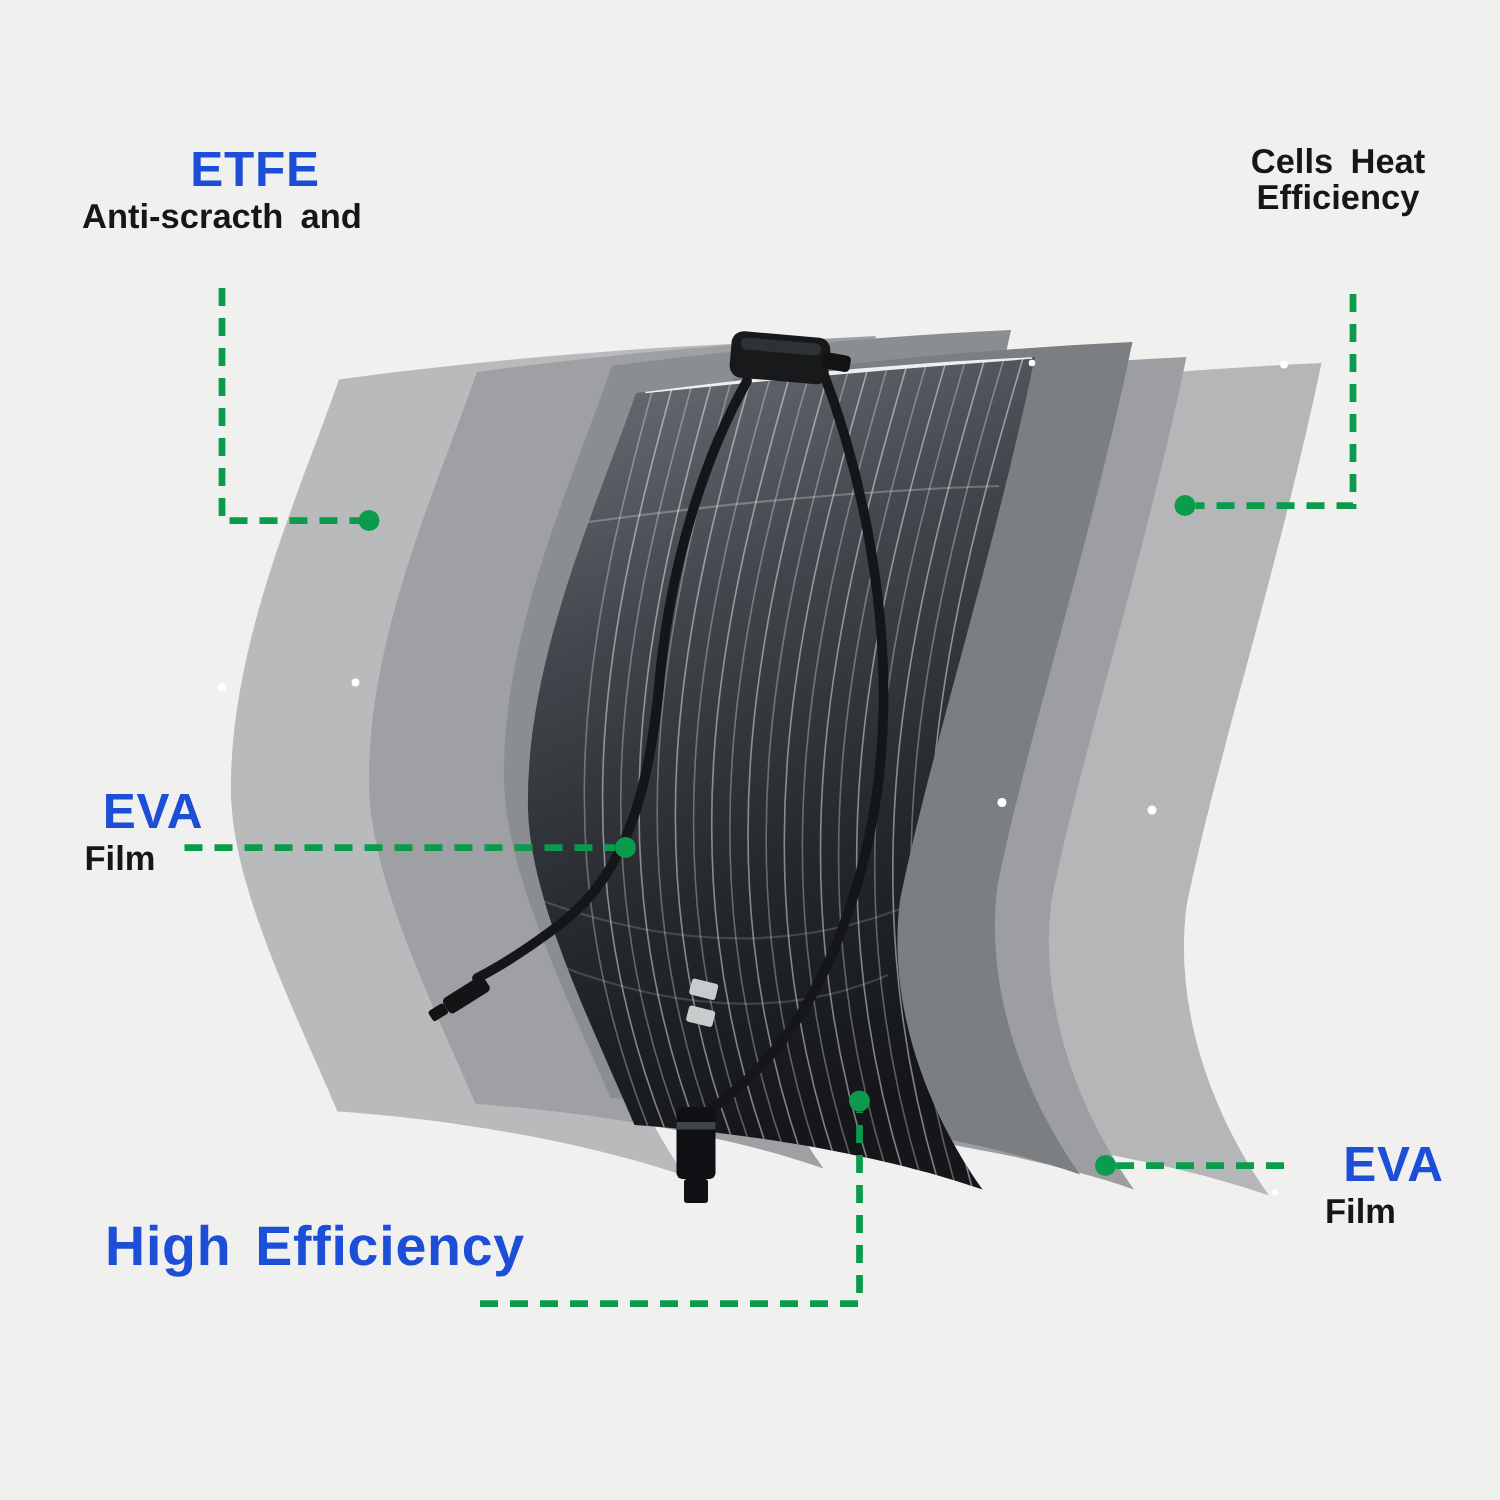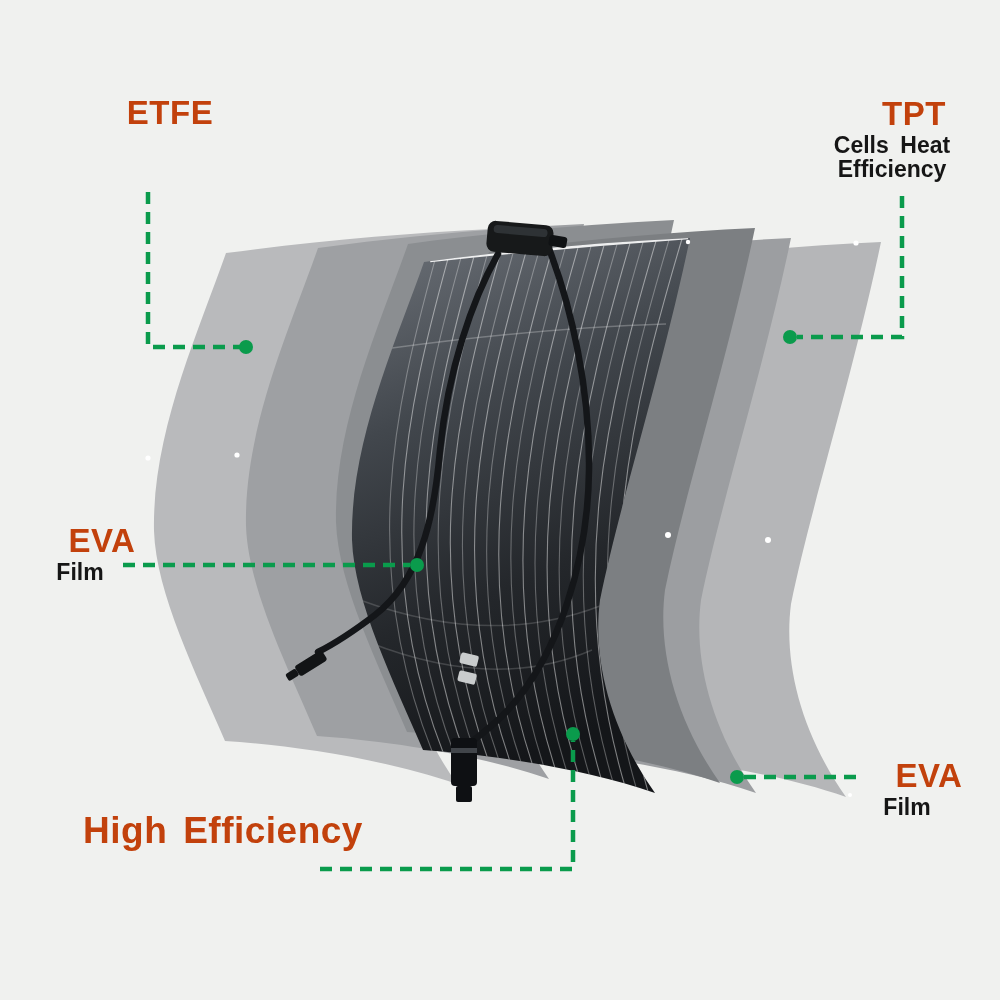--- a/index.html
+++ b/index.html
@@ -15,34 +15,34 @@
   .label{
     position:absolute;
     text-align:center;
     transform:translateX(-50%);
     word-spacing:0.32em;
     white-space:nowrap;
   }
   .label .title{
     font-size:33px;
     line-height:1.15;
-    color:#c2410c;
+    color:#1d4ed8;
     letter-spacing:0.5px;
     margin-left:44px;
   }
   .label.big .title{font-size:37px;}
   .label .sub{
     font-size:23px;
     line-height:1.05;
     color:#161616;
   }
   .lbl-etfe{left:148px;top:94px;}
   .lbl-tpt{left:892px;top:95px;}
   .lbl-eva-left{left:80px;top:522px;}
-  .lbl-higheff{left:201px;top:810px;}
+  .lbl-higheff{left:188px;top:810px;}
   .lbl-eva-right{left:907px;top:757px;}
 </style>
 </head>
 <body>
 
 <div class="stage">
 
   <svg width="1000" height="1000" viewBox="0 0 1000 1000">
     <defs>
 
@@ -163,24 +163,24 @@
       <circle cx="246" cy="347" r="7"></circle>
       <circle cx="790" cy="337" r="7"></circle>
       <circle cx="417" cy="565" r="7"></circle>
       <circle cx="573" cy="734" r="7"></circle>
       <circle cx="737" cy="777" r="7"></circle>
     </g>
   </svg>
 
   <div class="label lbl-etfe">
     <div class="title">ETFE</div>
+    <div class="sub">Anti-scracth and</div>
   </div>
 
   <div class="label lbl-tpt">
-    <div class="title">TPT</div>
     <div class="sub">Cells Heat</div>
     <div class="sub">Efficiency</div>
   </div>
 
   <div class="label lbl-eva-left">
     <div class="title">EVA</div>
     <div class="sub">Film</div>
   </div>
 
   <div class="label big lbl-higheff">

